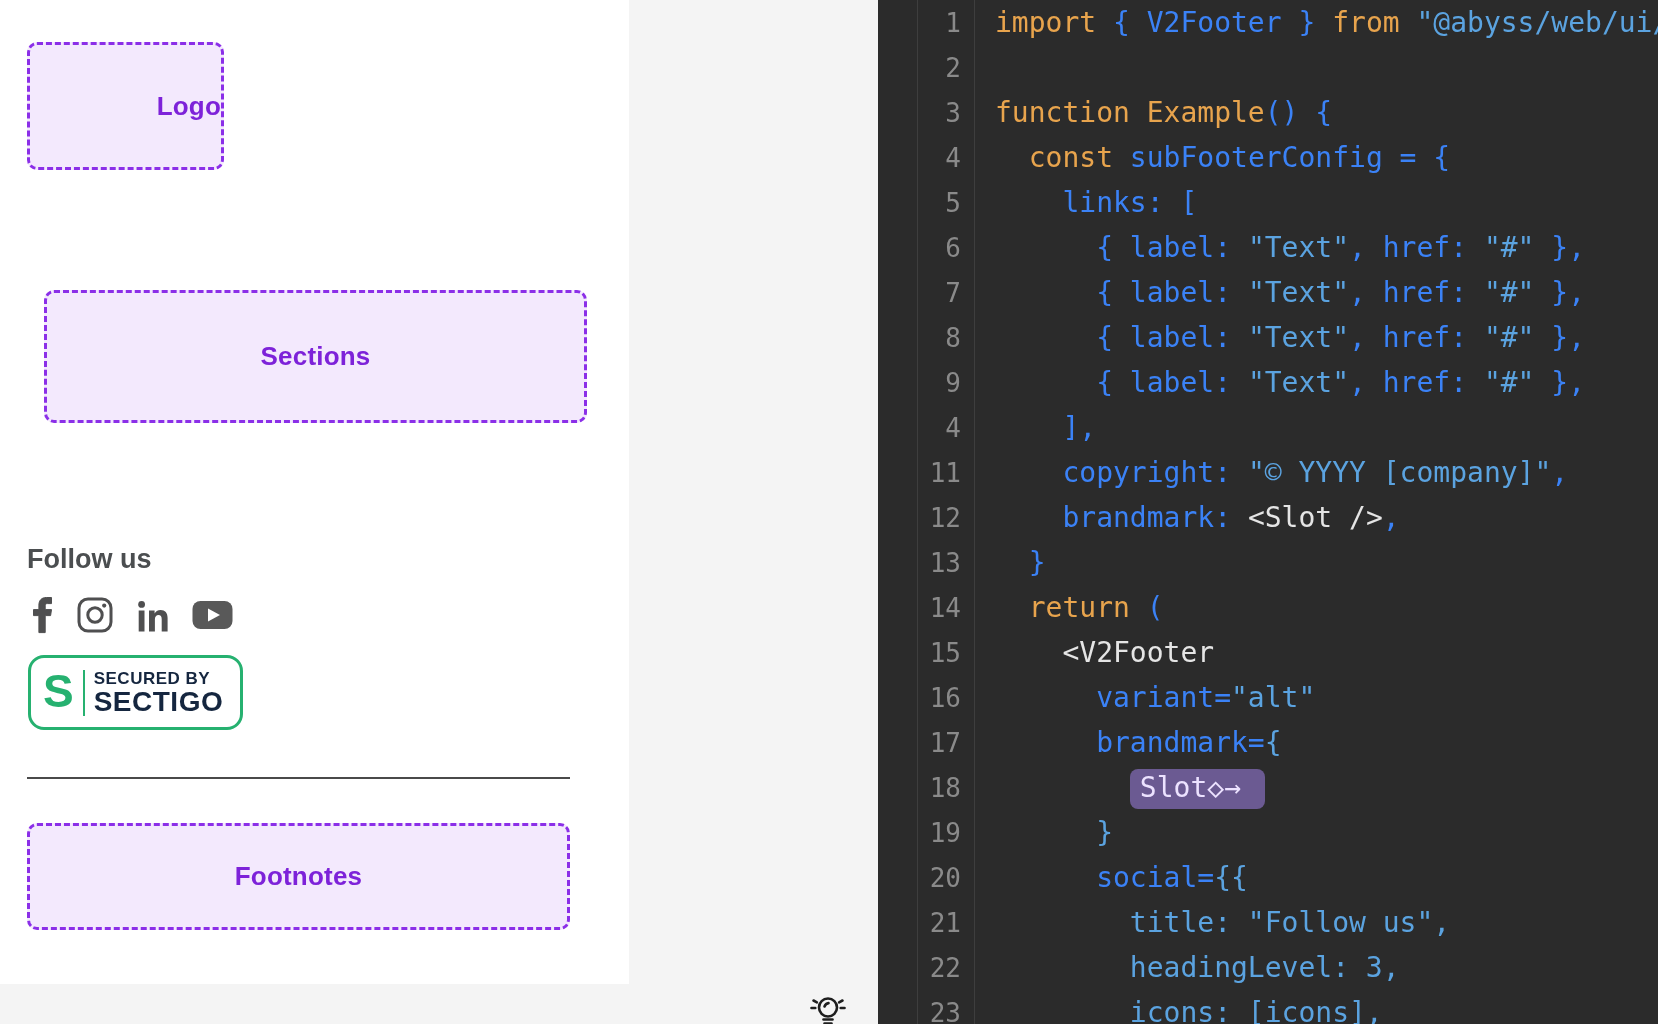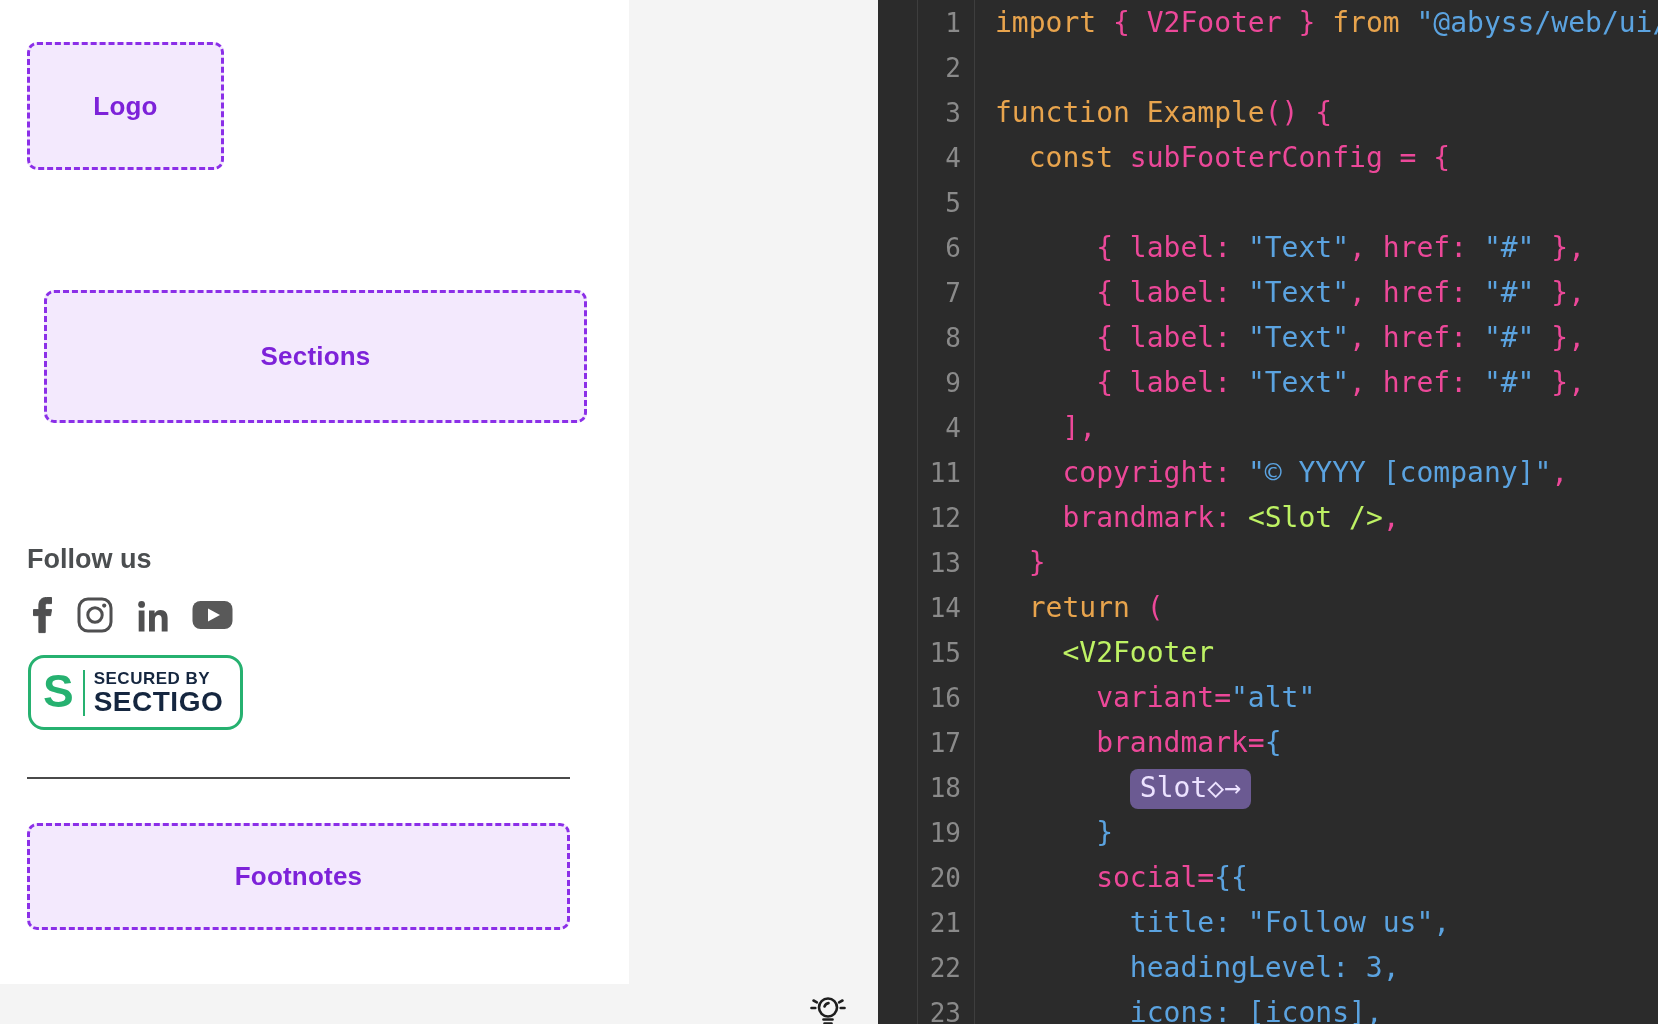--- a/index.html
+++ b/index.html
@@ -4,21 +4,21 @@
 <style>
   html,body{margin:0;padding:0;background:#f4f4f4;}
   .stage{position:relative;width:1658px;height:1024px;overflow:hidden;
          font-family:"Liberation Sans",sans-serif;background:#f4f4f4;}
 
   
   .preview{position:absolute;left:0;top:0;width:629px;height:984px;background:#ffffff;}
   .ph-box{position:absolute;box-sizing:border-box;border:3px dashed #8b2fe8;border-radius:10px;
           background:#f3e9fd;display:flex;align-items:center;justify-content:center;}
   .ph-box span{color:#7d22d9;font-weight:bold;font-size:26px;letter-spacing:.2px;}
-  .box-logo{left:27px;top:42px;width:197px;height:128px;}
+  .box-logo{left:27px;top:42px;width:197px;height:128px;justify-content:flex-end;}
   .box-sections{left:27px;top:290px;width:543px;height:133px;margin-left:17px;}
   .box-footnotes{left:27px;top:823px;width:543px;height:107px;}
 
   .follow{position:absolute;left:27px;top:544px;font-size:27px;font-weight:bold;color:#4b4e50;}
   .social{position:absolute;left:30px;top:596px;display:flex;align-items:center;gap:22px;}
   .social svg{display:block;}
   .sic{fill:#4f4f50;stroke:#4f4f50;}
 
   .sectigo{position:absolute;left:28px;top:655px;width:215px;height:75px;box-sizing:border-box;
            border:3px solid #26b170;border-radius:16px;background:#fff;
@@ -36,26 +36,26 @@
   
   .code-panel{position:absolute;left:878px;top:0;width:780px;height:1024px;background:#2b2b2b;
               font-family:"DejaVu Sans Mono","Liberation Mono",monospace;}
   .scroll-strip{position:absolute;left:0;top:0;width:40px;height:1024px;border-right:1px solid #3e3e3e;box-sizing:border-box;}
   .rows{position:absolute;left:40px;top:0;right:0;}
   .crow{display:flex;height:45px;align-items:center;}
   .ln{width:57px;box-sizing:border-box;padding-right:13px;text-align:right;flex:0 0 57px;
       color:#8a8a8a;font-size:26px;align-self:stretch;display:flex;align-items:center;justify-content:flex-end;
       border-right:1px solid #3e3e3e;}
   .cl{white-space:pre;padding-left:20px;font-size:28px;line-height:45px;}
-  .tok-pl{color:#ec4899;}
+  .tok-pl{color:#3b82f6;}
   .tok-kw{color:#e8a44d;}
   .tok-st{color:#5ba3e0;}
-  .tok-tag{color:#bef264;}
+  .tok-tag{color:#e5e5e5;}
   .chip{display:inline-block;background:#6b5a92;color:#ece2ff;border-radius:8px;
-        padding:2px 10px 4px 10px;line-height:1.2;}
+        padding:2px 24px 4px 10px;line-height:1.2;}
 </style>
 </head>
 <body>
 
 <div class="stage">
 
   <div class="preview">
 
     <div class="ph-box box-logo">
       <span>Logo</span>
@@ -140,20 +140,21 @@
         <div class="crow">
           <div class="ln">3</div>
           <div class="cl"><span class="tok-kw">function</span><span class="tok-kw"> Example</span><span class="tok-pl">() {</span></div>
         </div>
         <div class="crow">
           <div class="ln">4</div>
           <div class="cl"><span class="tok-pl">  </span><span class="tok-kw">const</span><span class="tok-pl"> subFooterConfig = {</span></div>
         </div>
         <div class="crow">
           <div class="ln">5</div>
+          <div class="cl"><span class="tok-pl">    links: [</span></div>
         </div>
         <div class="crow">
           <div class="ln">6</div>
           <div class="cl"><span class="tok-pl">      { label: </span><span class="tok-st">"Text"</span><span class="tok-pl">, href: </span><span class="tok-st">"#"</span><span class="tok-pl"> },</span></div>
         </div>
         <div class="crow">
           <div class="ln">7</div>
           <div class="cl"><span class="tok-pl">      { label: </span><span class="tok-st">"Text"</span><span class="tok-pl">, href: </span><span class="tok-st">"#"</span><span class="tok-pl"> },</span></div>
         </div>
         <div class="crow">

